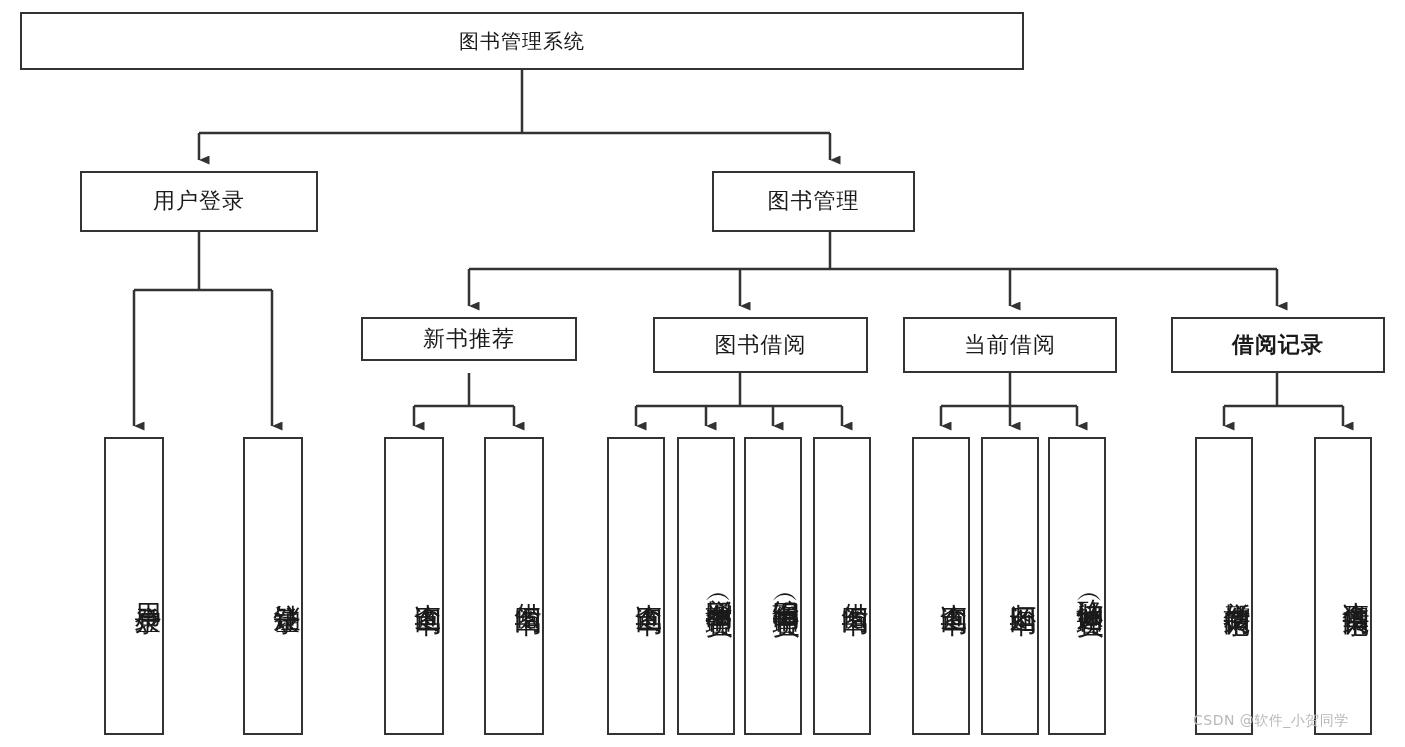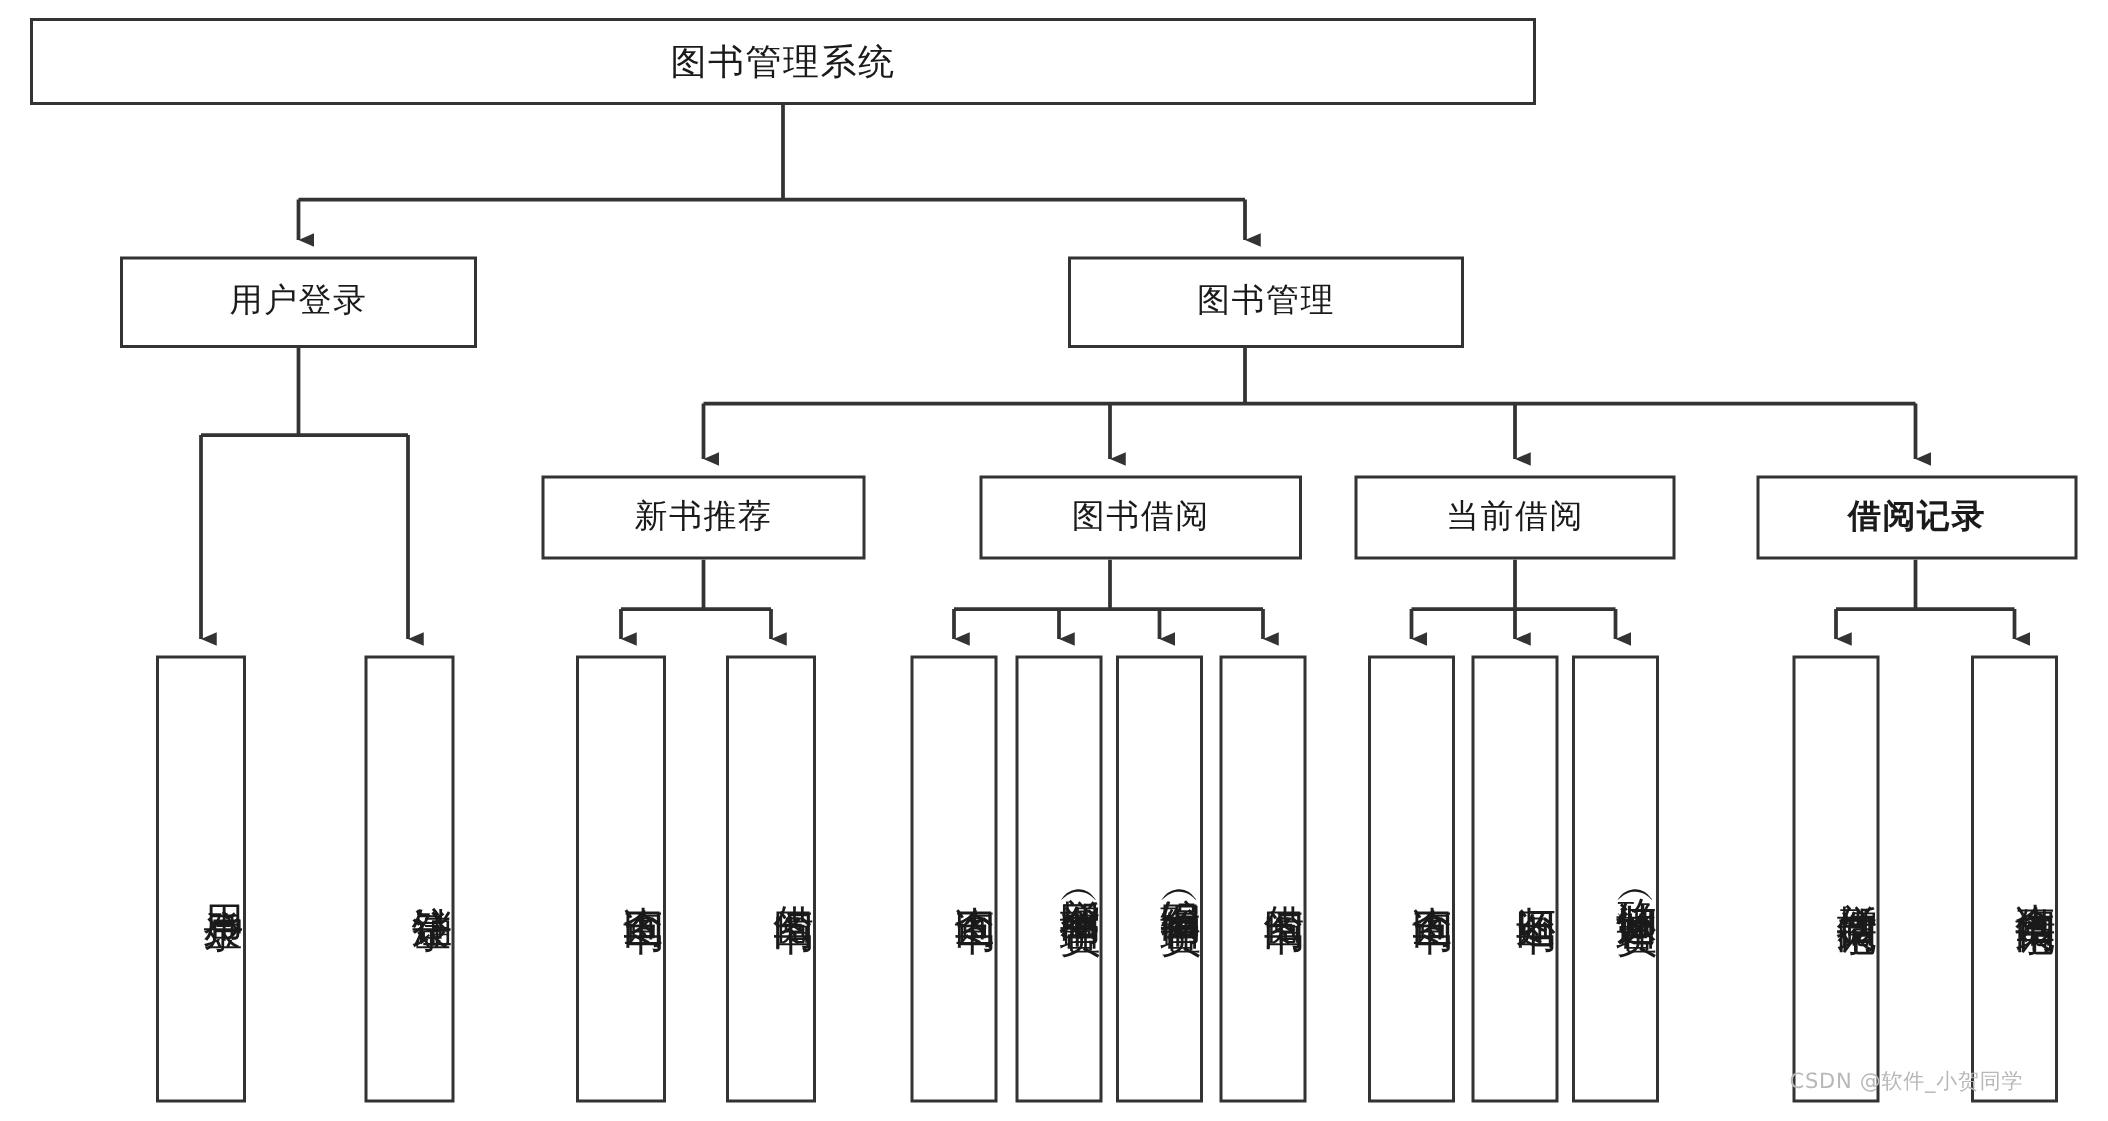--- a/index.html
+++ b/index.html
@@ -41,21 +41,21 @@
     padding: 6px 0;
     align-items: flex-start;
     justify-content: center;
   }
   .node.vert .vtext {
     writing-mode: vertical-rl;
     text-orientation: upright;
     white-space: nowrap;
   }
   #title-node {
-    font-size: 24px;
+    font-size: 20px;
   }
   svg.links {
     position: absolute;
     left: 0;
     top: 0;
     width: 1405px;
     height: 747px;
     pointer-events: none;
   }
   .wm {
@@ -121,25 +121,25 @@
     </g>
   </svg>
 
   <div class="node horiz" id="title-node" style="left:20px; top:12px; width:1004px; height:58px;">
     <span>图书管理系统</span>
   </div>
 
   <div class="node horiz" style="left:80px; top:171px; width:238px; height:61px;">
     <span>用户登录</span>
   </div>
-  <div class="node horiz" style="left:712px; top:171px; width:264px; height:61px;">
+  <div class="node horiz" style="left:712px; top:171px; width:203px; height:61px;">
     <span>图书管理</span>
   </div>
 
-  <div class="node horiz" style="left:361px; top:317px; width:216px; height:56px;justify-content:center;">
+  <div class="node horiz" style="left:361px; top:317px; width:216px; height:44px;justify-content:center;">
     <span>新书推荐</span>
   </div>
   <div class="node horiz" style="left:632px; top:317px; width:215px; height:56px;margin-left:21px;">
     <span>图书借阅</span>
   </div>
   <div class="node horiz" style="left:903px; top:317px; width:214px; height:56px;">
     <span>当前借阅</span>
   </div>
   <div class="node horiz" style="left:1171px; top:317px; width:214px; height:56px;font-weight:bold;">
     <span>借阅记录</span>

